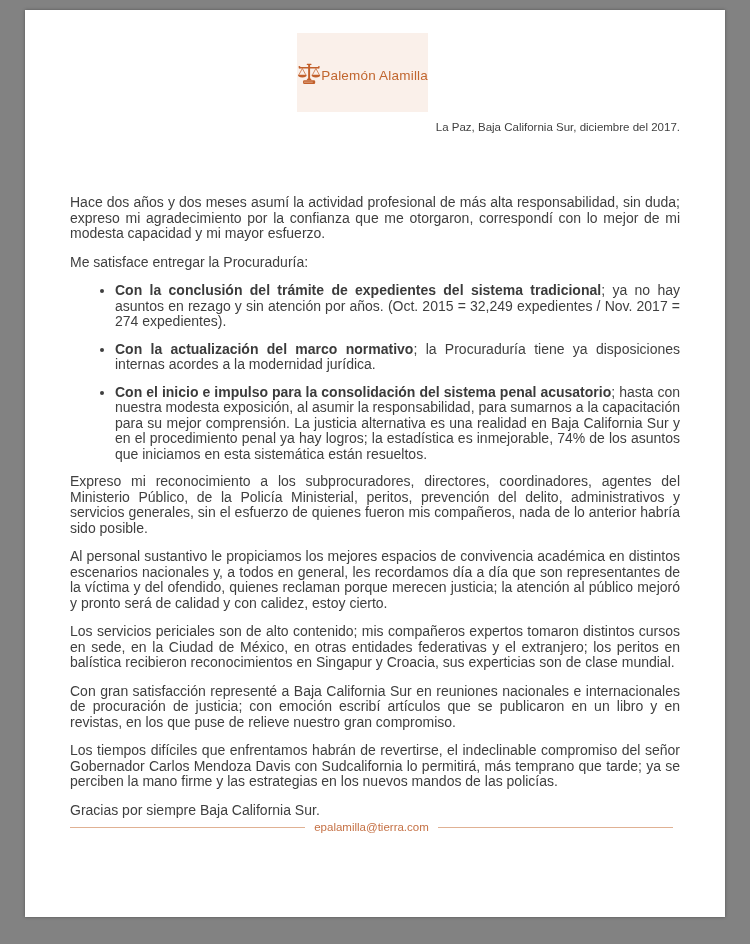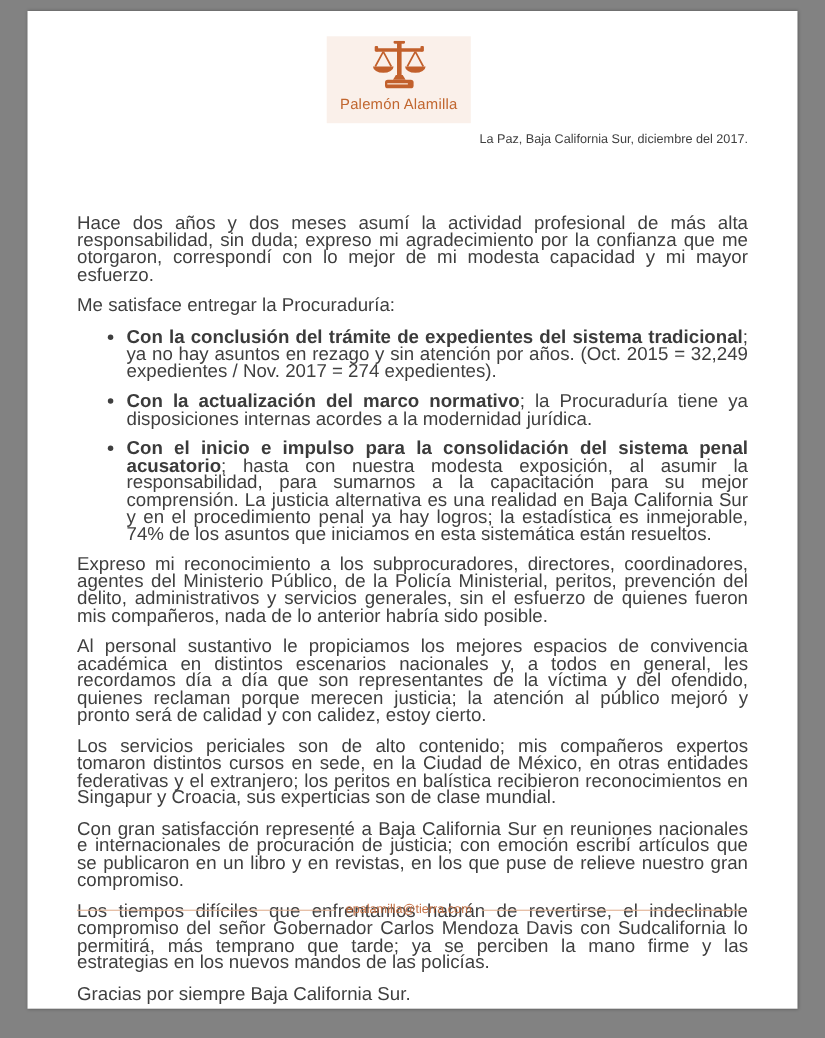--- a/index.html
+++ b/index.html
@@ -21,21 +21,21 @@
     padding: 0 45px;
     overflow: hidden;
   }
   
   .logo-box {
     width: 131px;
     height: 79px;
     margin: 23px 4px 0 227px;
     background: #faf0ea;
     display: flex;
-    flex-direction: column;
+    flex-direction: row;
     align-items: center;
     justify-content: flex-start;
     padding-top: 4px;
   }
   .logo-box svg { display: block; }
   .brand {
     margin-top: 2px;
     font-size: 13.5px;
     color: #c1662f;
     letter-spacing: 0.2px;
@@ -44,21 +44,21 @@
   
   .dateline {
     margin-top: 9px;
     text-align: right;
     font-size: 11.5px;
     color: #3f3f3f;
   }
   
   .letter-body {
     margin-top: 62px;
-    font-size: 17px;
+    font-size: 14px;
     line-height: 15.5px;
     color: #3f3f3f;
   }
   .letter-body p {
     text-align: justify;
     margin-bottom: 13px;
   }
   .letter-body ul {
     list-style: disc outside;
     padding-left: 45px;

